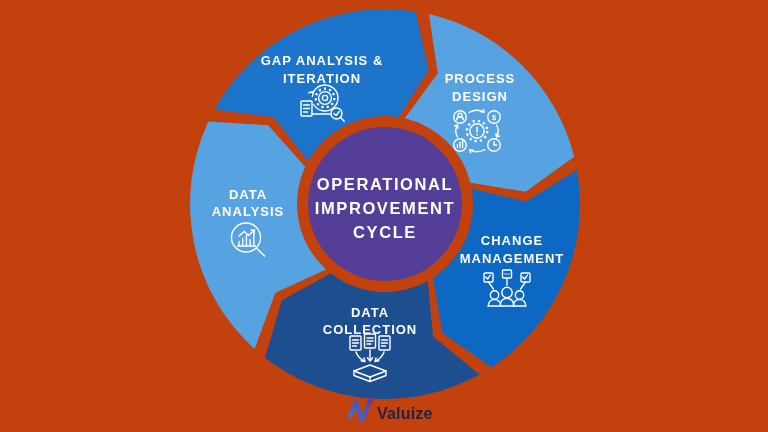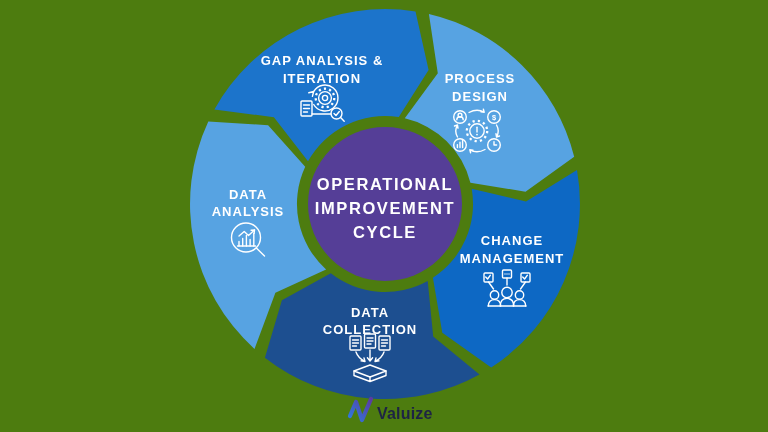--- a/index.html
+++ b/index.html
@@ -1,16 +1,16 @@
 <!DOCTYPE html>
 <html><head>
 <meta charset="utf-8">
 <style>
   html,body{margin:0;padding:0;background:#ffffff;}
-  .stage{position:relative;width:768px;height:432px;background:#4d7c0f;overflow:hidden;
+  .stage{position:relative;width:768px;height:432px;background:#c2410c;overflow:hidden;
          font-family:"Liberation Sans", sans-serif;}
   .seg-label{font-family:"Liberation Sans", sans-serif;font-size:13px;font-weight:600;
              fill:#ffffff;letter-spacing:1px;text-anchor:middle;}
   .center-label{font-family:"Liberation Sans", sans-serif;font-size:16.5px;font-weight:600;
              fill:#ffffff;letter-spacing:1.6px;text-anchor:middle;}
   .logo-text{font-family:"Liberation Sans", sans-serif;font-size:16px;font-weight:700;
              letter-spacing:.2px;}
   .ic{stroke:#ffffff;stroke-width:1.4;fill:none;stroke-linecap:round;stroke-linejoin:round;}
   .ic-fill{fill:#ffffff;stroke:none;}
   .ic-teeth{stroke:#ffffff;fill:none;stroke-width:2.3;}

